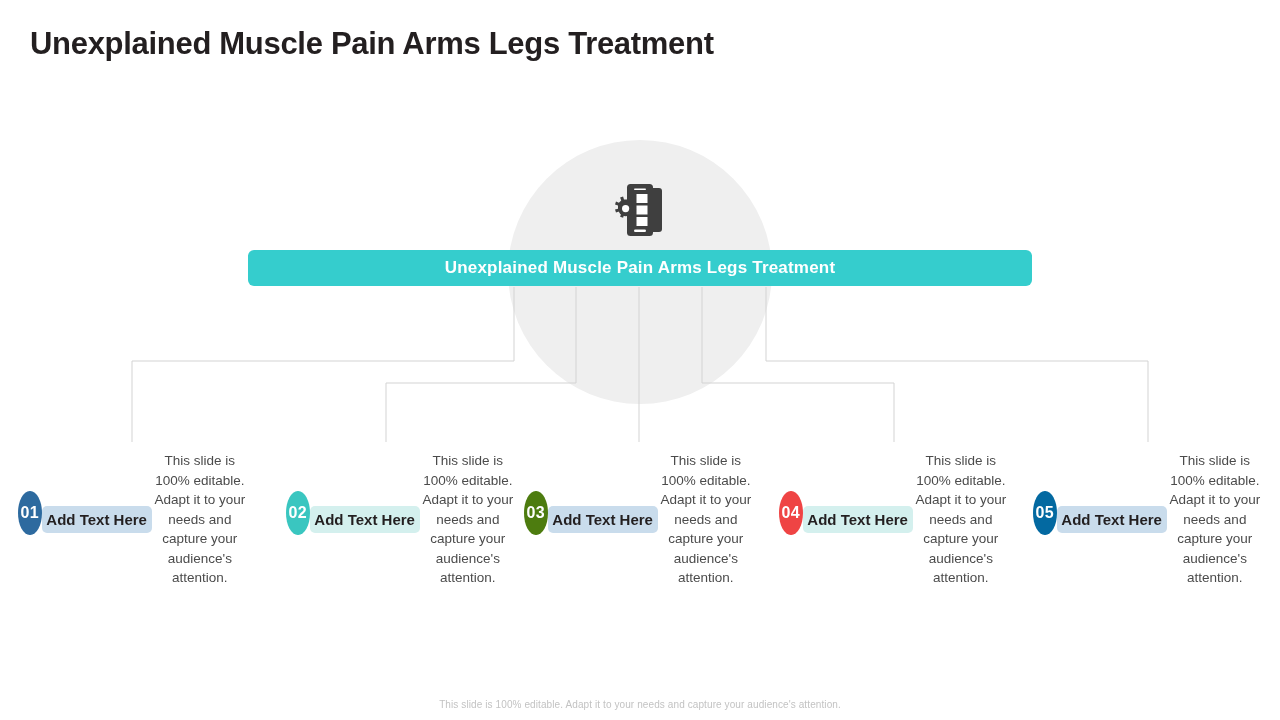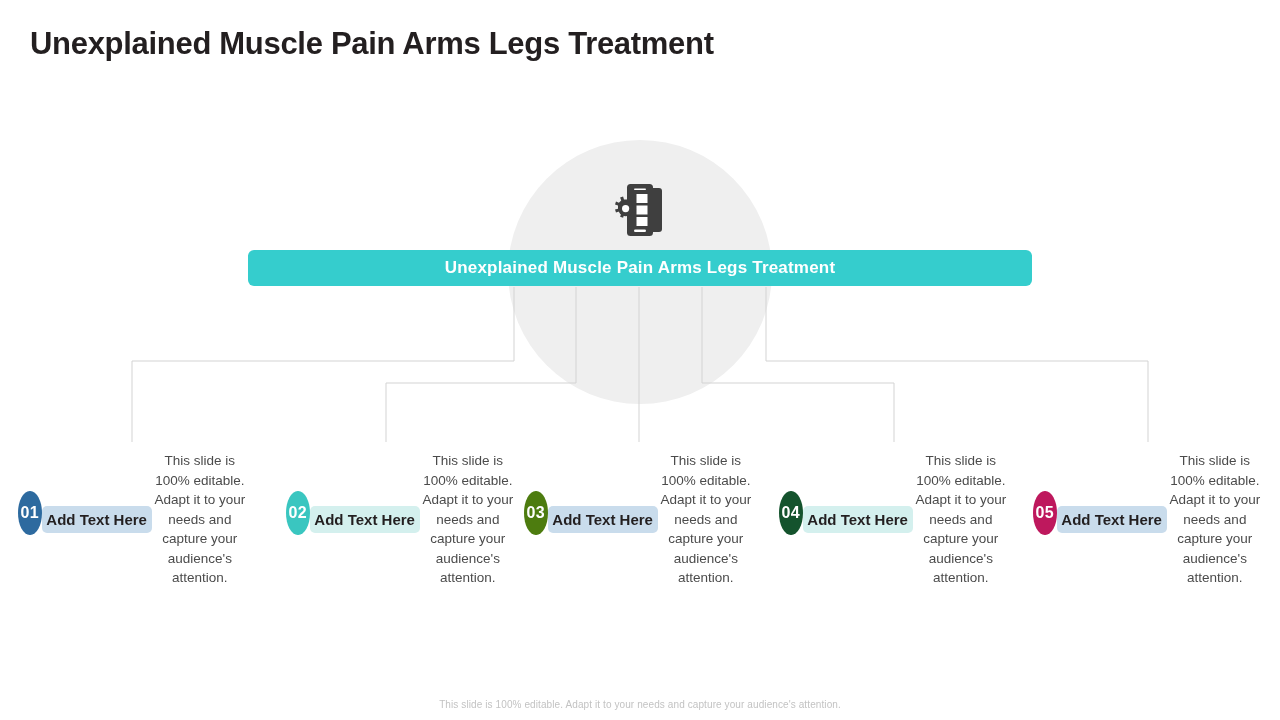--- a/index.html
+++ b/index.html
@@ -224,31 +224,31 @@
       <div class="badge" style="background:#4d7c0f">
         <span>03</span>
       </div>
       <div class="chip" style="background:#c9dcec">
         <span class="chip-label">Add Text Here</span>
       </div>
       <div class="item-body">This slide is 100% editable. Adapt it to your needs and capture your audience's attention.</div>
     </div>
 
     <div class="item item-3">
-      <div class="badge" style="background:#14532d">
+      <div class="badge" style="background:#ef4444">
         <span>04</span>
       </div>
       <div class="chip" style="background:#d4f0ee">
         <span class="chip-label">Add Text Here</span>
       </div>
       <div class="item-body">This slide is 100% editable. Adapt it to your needs and capture your audience's attention.</div>
     </div>
 
     <div class="item item-4">
-      <div class="badge" style="background:#be185d">
+      <div class="badge" style="background:#0369a1">
         <span>05</span>
       </div>
       <div class="chip" style="background:#c9dcec">
         <span class="chip-label">Add Text Here</span>
       </div>
       <div class="item-body">This slide is 100% editable. Adapt it to your needs and capture your audience's attention.</div>
     </div>
 
   </div>
 

